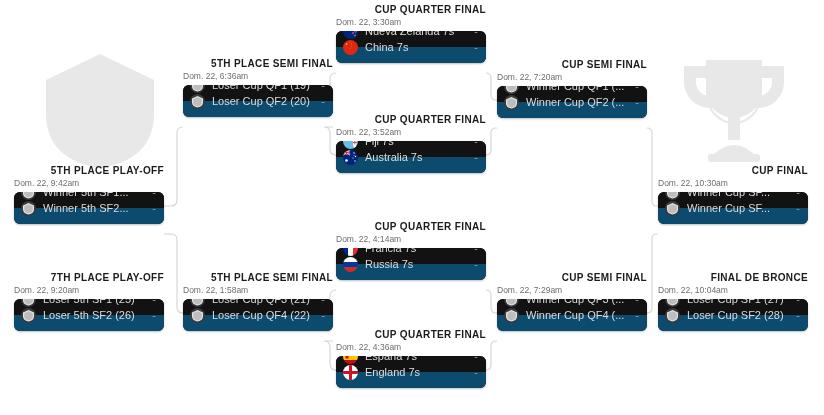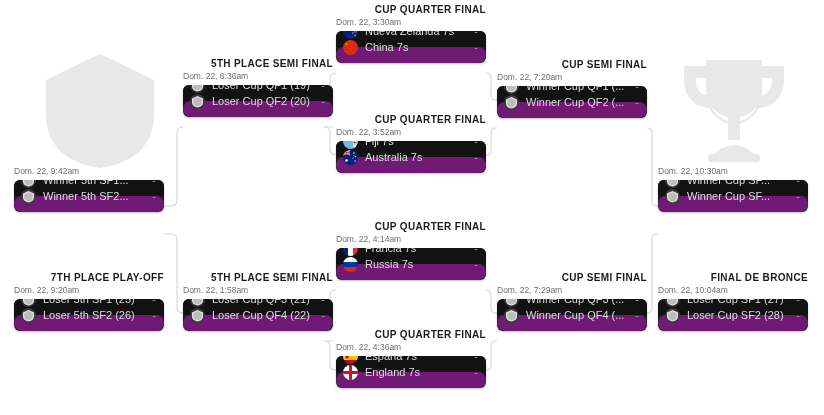--- a/index.html
+++ b/index.html
@@ -47,21 +47,21 @@
     box-shadow:0 1px 2px rgba(0,0,0,.25);
   }
   .row{
     display:flex;
     align-items:center;
     height:16px;
     padding:0 8px 16px 7px;
     box-sizing:border-box;
   }
   .row.top{background:#121212;}
-  .row.bot{background:#701a75;border-radius:10px;}
+  .row.bot{background:#0c4a6e;}
   .flag{
     width:15px;height:15px;flex:0 0 15px;
     margin-right:7px;
     border-radius:50%;
     overflow:hidden;
     position:relative;
     display:block;
   }
   .flag svg{display:block;width:15px;height:15px;}
   .name{
@@ -339,20 +339,21 @@
               <path d="M15 4 L26 9 V17 Q26 25 15 27 Q4 25 4 17 V9 Z" fill="#e3e3e3"></path>
               <path d="M15 6.5 L23.6 10.4 V17 Q23.6 23 15 24.8 Q6.4 23 6.4 17 V10.4 Z" fill="#bdbdbd"></path>
             </svg>
           </span>
           <span class="name">Winner Cup QF4 (...</span>
           <span class="score">-</span>
         </div>
       </div>
     </div>
     <div class="match" style="left: 658px; top: 165px;">
+      <div class="m-title">CUP FINAL</div>
       <div class="m-date">Dom. 22, 10:30am</div>
       <div class="card">
         <div class="row top">
           <span class="flag">
             <svg viewBox="0 0 30 30">
               <rect width="30" height="30" fill="#3a3a3a"></rect>
               <path d="M15 4 L26 9 V17 Q26 25 15 27 Q4 25 4 17 V9 Z" fill="#e3e3e3"></path>
               <path d="M15 6.5 L23.6 10.4 V17 Q23.6 23 15 24.8 Q6.4 23 6.4 17 V10.4 Z" fill="#bdbdbd"></path>
             </svg>
           </span>
@@ -450,20 +451,21 @@
               <path d="M15 4 L26 9 V17 Q26 25 15 27 Q4 25 4 17 V9 Z" fill="#e3e3e3"></path>
               <path d="M15 6.5 L23.6 10.4 V17 Q23.6 23 15 24.8 Q6.4 23 6.4 17 V10.4 Z" fill="#bdbdbd"></path>
             </svg>
           </span>
           <span class="name">Loser Cup QF4 (22)</span>
           <span class="score">-</span>
         </div>
       </div>
     </div>
     <div class="match" style="left: 14px; top: 165px;">
+      <div class="m-title">5TH PLACE PLAY-OFF</div>
       <div class="m-date">Dom. 22, 9:42am</div>
       <div class="card">
         <div class="row top">
           <span class="flag">
             <svg viewBox="0 0 30 30">
               <rect width="30" height="30" fill="#3a3a3a"></rect>
               <path d="M15 4 L26 9 V17 Q26 25 15 27 Q4 25 4 17 V9 Z" fill="#e3e3e3"></path>
               <path d="M15 6.5 L23.6 10.4 V17 Q23.6 23 15 24.8 Q6.4 23 6.4 17 V10.4 Z" fill="#bdbdbd"></path>
             </svg>
           </span>

